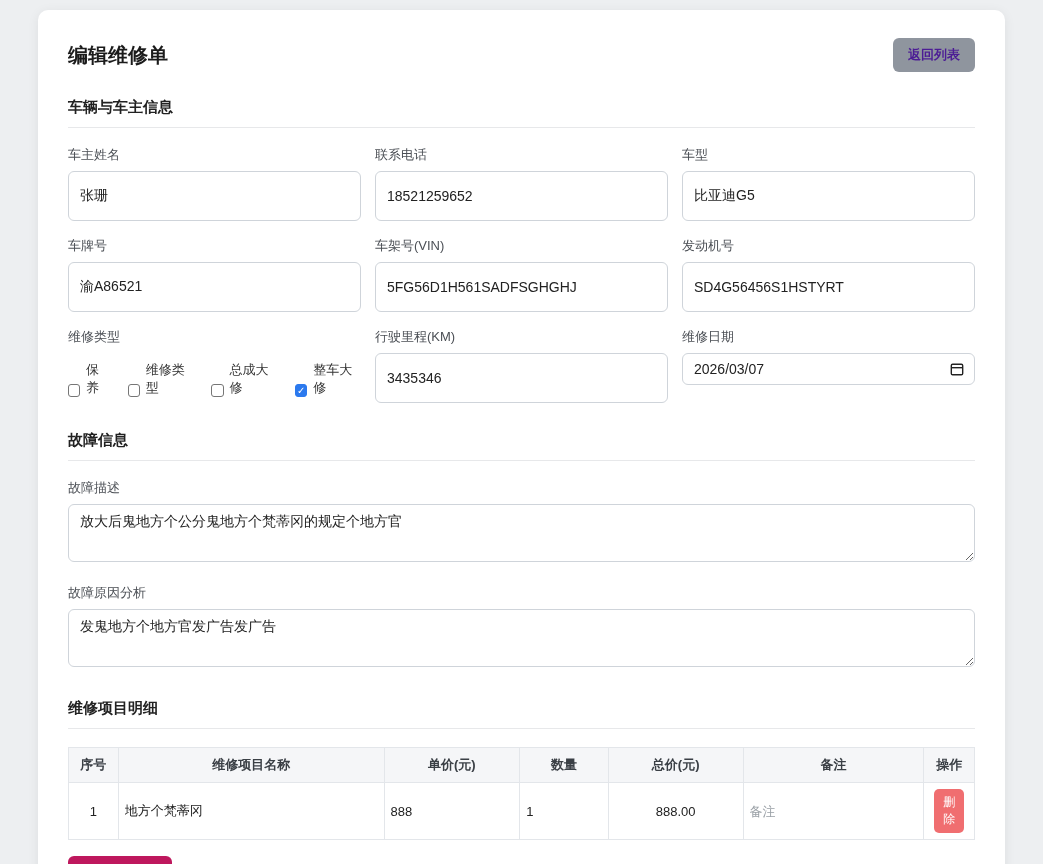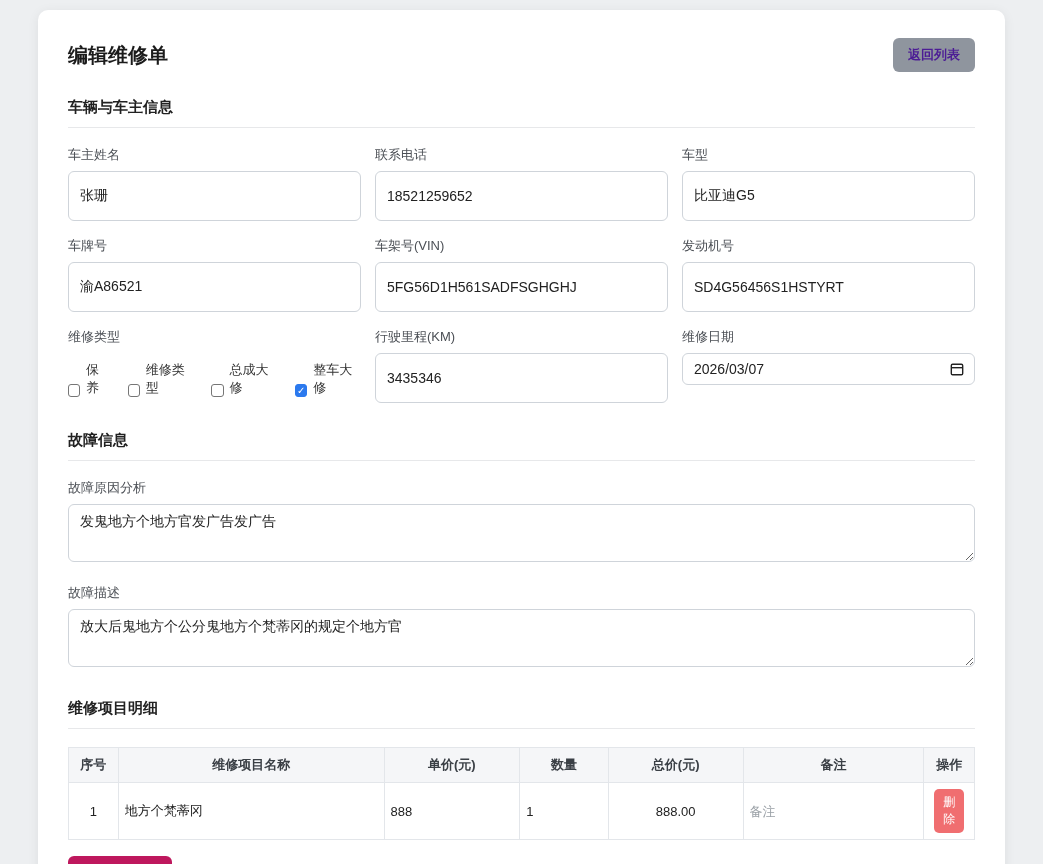--- a/index.html
+++ b/index.html
@@ -156,26 +156,26 @@
             <line x1="1.5" y1="6.5" x2="14.5" y2="6.5"></line>
           </svg>
         </div>
       </div>
     </div>
   </div>
 
   <div class="section">
     <div class="section-title">故障信息</div>
     <div class="fault-field">
+      <label class="field-label">故障描述</label>
+      <textarea class="textarea" style="">放大后鬼地方个公分鬼地方个梵蒂冈的规定个地方官</textarea>
+    </div>
+    <div class="fault-field">
       <label class="field-label">故障原因分析</label>
       <textarea class="textarea" style="">发鬼地方个地方官发广告发广告</textarea>
-    </div>
-    <div class="fault-field">
-      <label class="field-label">故障描述</label>
-      <textarea class="textarea" style="">放大后鬼地方个公分鬼地方个梵蒂冈的规定个地方官</textarea>
     </div>
   </div>
 
   <div class="section">
     <div class="section-title">维修项目明细</div>
     <table class="items-table">
       <thead>
         <tr>
           <th class="col-idx">序号</th>
           <th class="col-name">维修项目名称</th>

